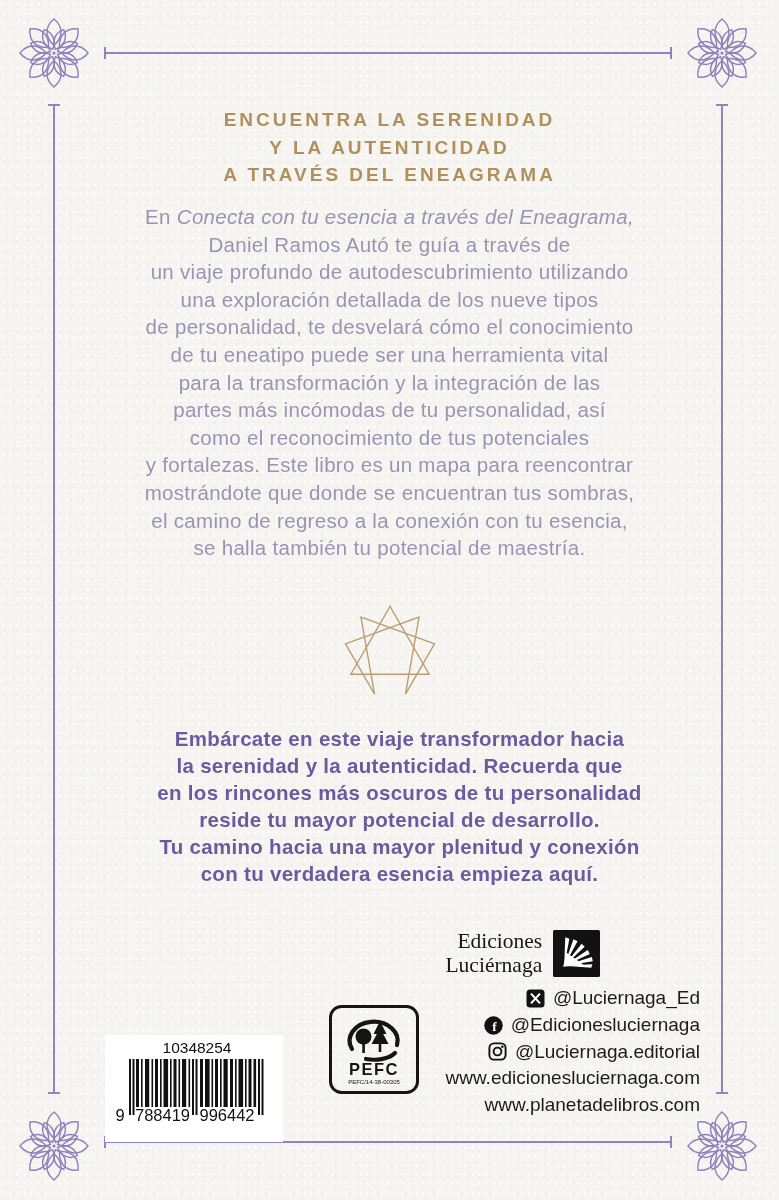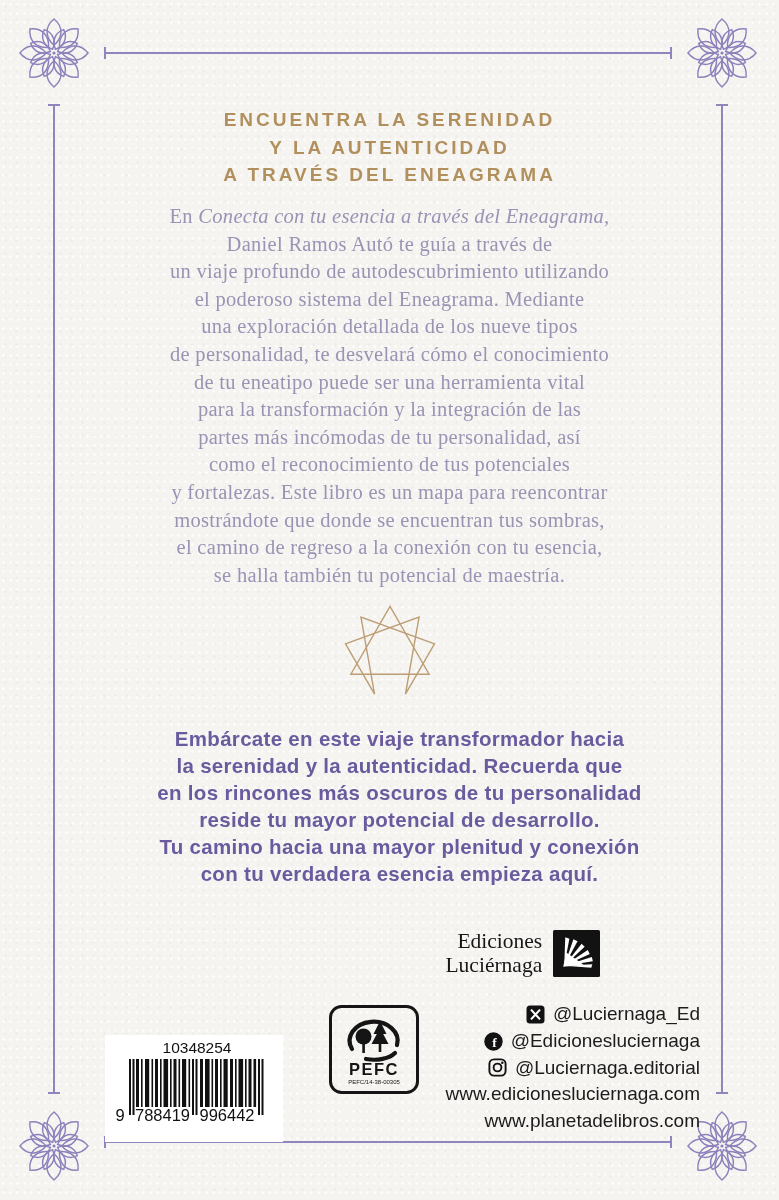--- a/index.html
+++ b/index.html
@@ -42,36 +42,36 @@
   .fl-bl{left:19px;top:1111px;}
   .fl-br{left:687px;top:1111px;}
   
   .heading{
     position:absolute;left:0;right:0;top:94px;text-align:center;
     color:var(--gold);font-weight:700;font-size:19px;line-height:27.5px;letter-spacing:3px;margin-top:12px;
   }
   
   .synopsis{
     position:absolute;left:0;right:0;top:203px;text-align:center;
-    color:var(--lavender);font-size:20.5px;line-height:27.6px;letter-spacing:0.3px;font-weight:400;font-family:Liberation Serif, serif;
+    color:var(--lavender);font-size:20.5px;line-height:27.6px;letter-spacing:0.3px;font-weight:400;
   }
   .synopsis .it{font-style:italic;}
   
   .enneagram-wrap{position:absolute;left:0;right:0;top:604px;display:flex;justify-content:center;}
   
   .closing{
     position:absolute;left:0;right:0;top:726px;text-align:center;
     color:var(--deep-purple);font-size:20.5px;line-height:26.9px;letter-spacing:0.3px;font-weight:700;padding-left:20px;
   }
   
   .pub{position:absolute;right:79px;top:930px;text-align:right;color:var(--ink);}
   .pub-name-row{display:flex;justify-content:flex-start;align-items:center;gap:11px;}
   .pub-name{font-family:"Liberation Serif", serif;font-size:21.5px;line-height:23.5px;color:#171717;text-align:right;}
   .pub-logo{width:47px;height:47px;flex:0 0 auto;}
-  .soc{margin-top:24px;}
+  .soc{margin-top:8px;}
   .soc-row{display:flex;justify-content:flex-end;align-items:center;gap:8px;height:26.8px;font-size:19px;color:var(--ink);}
   .soc-row .sicon{width:19px;height:19px;flex:0 0 auto;display:block;}
   .url{height:26.8px;font-size:19px;line-height:26.8px;color:var(--ink);}
   
   .barcode-box{position:absolute;left:105px;top:987px;width:178px;height:107px;background:#ffffff;margin-top:48px;}
   .barcode-box svg{display:block;}
   
   .pefc{position:absolute;left:328px;top:1004px;width:92px;height:91px;}
 </style>
 </head>
@@ -124,21 +124,20 @@
   <div class="heading">
     <div>ENCUENTRA LA SERENIDAD</div>
     <div>Y LA AUTENTICIDAD</div>
     <div>A TRAVÉS DEL ENEAGRAMA</div>
   </div>
 
   <div class="synopsis">
     <div><span>En </span><span class="it">Conecta con tu esencia a través del Eneagrama,</span></div>
     <div>Daniel Ramos Autó te guía a través de</div>
     <div>un viaje profundo de autodescubrimiento utilizando</div>
-    <div>el poderoso sistema del Eneagrama. Mediante</div>
     <div>una exploración detallada de los nueve tipos</div>
     <div>de personalidad, te desvelará cómo el conocimiento</div>
     <div>de tu eneatipo puede ser una herramienta vital</div>
     <div>para la transformación y la integración de las</div>
     <div>partes más incómodas de tu personalidad, así</div>
     <div>como el reconocimiento de tus potenciales</div>
     <div>y fortalezas. Este libro es un mapa para reencontrar</div>
     <div>mostrándote que donde se encuentran tus sombras,</div>
     <div>el camino de regreso a la conexión con tu esencia,</div>
     <div>se halla también tu potencial de maestría.</div>

